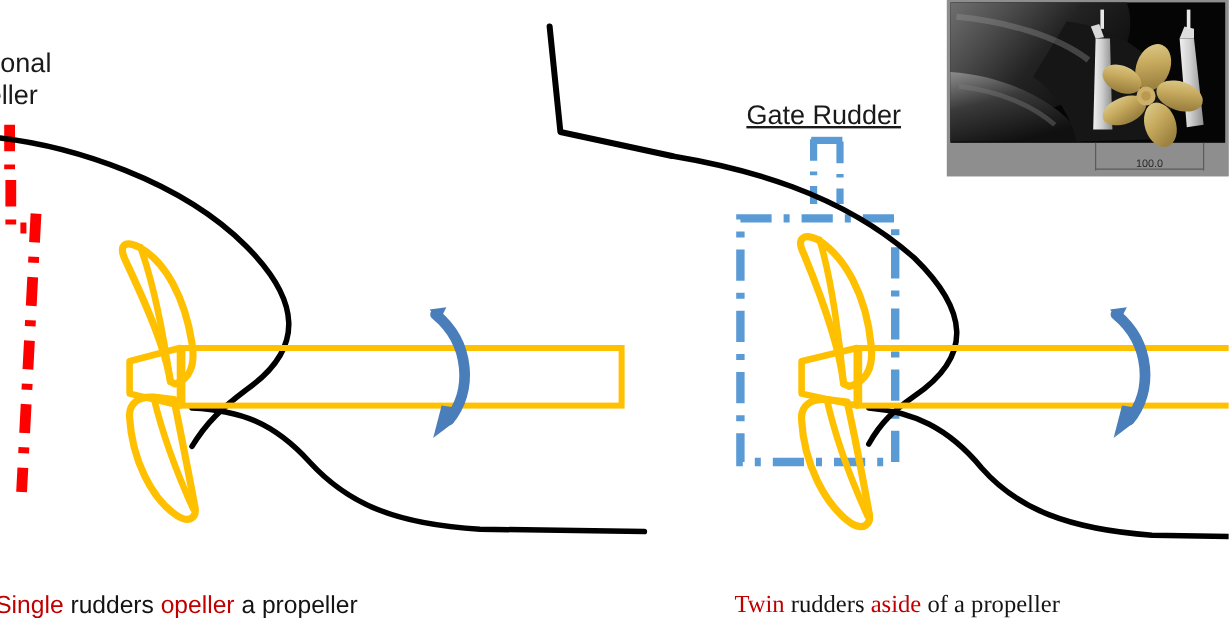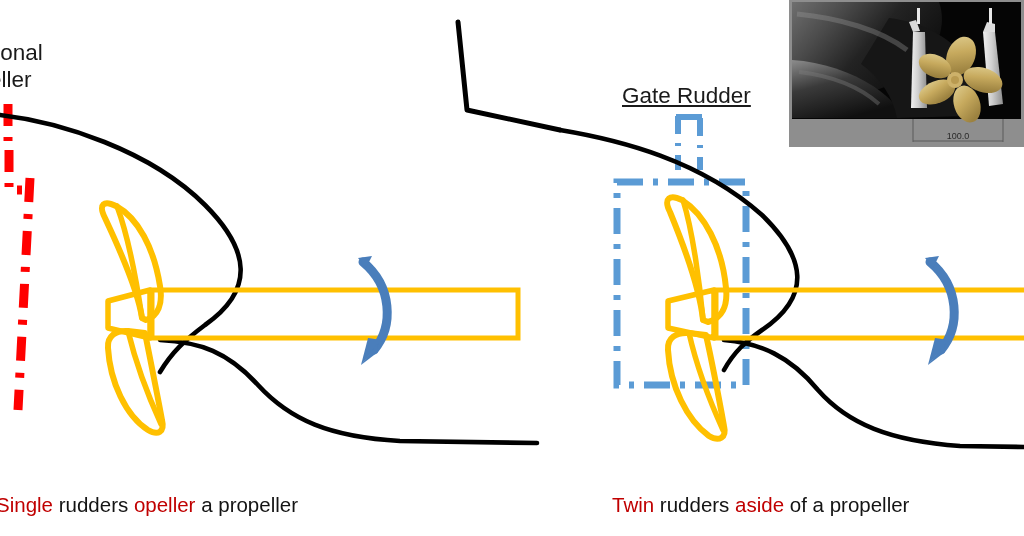--- a/index.html
+++ b/index.html
@@ -49,21 +49,21 @@
     text-decoration: underline;
   }
 
   .caption {
     position: absolute;
     font-size: 20.5px;
     white-space: nowrap;
     color: #141414;
   }
   #caption-left  { left: -4px;  top: 493px; }
-  #caption-right { left: 612px; top: 493px; }
+  #caption-right { left: 612px; top: 493px; font-family: Liberation Serif, serif; }
   .kw-red { color: #c00000; }
   .kw-dark { color: #141414; }
 
   
   #inset-photo {
     position: absolute;
     left: 789px;
     top: 0px;
     width: 247px;
     height: 147px;

